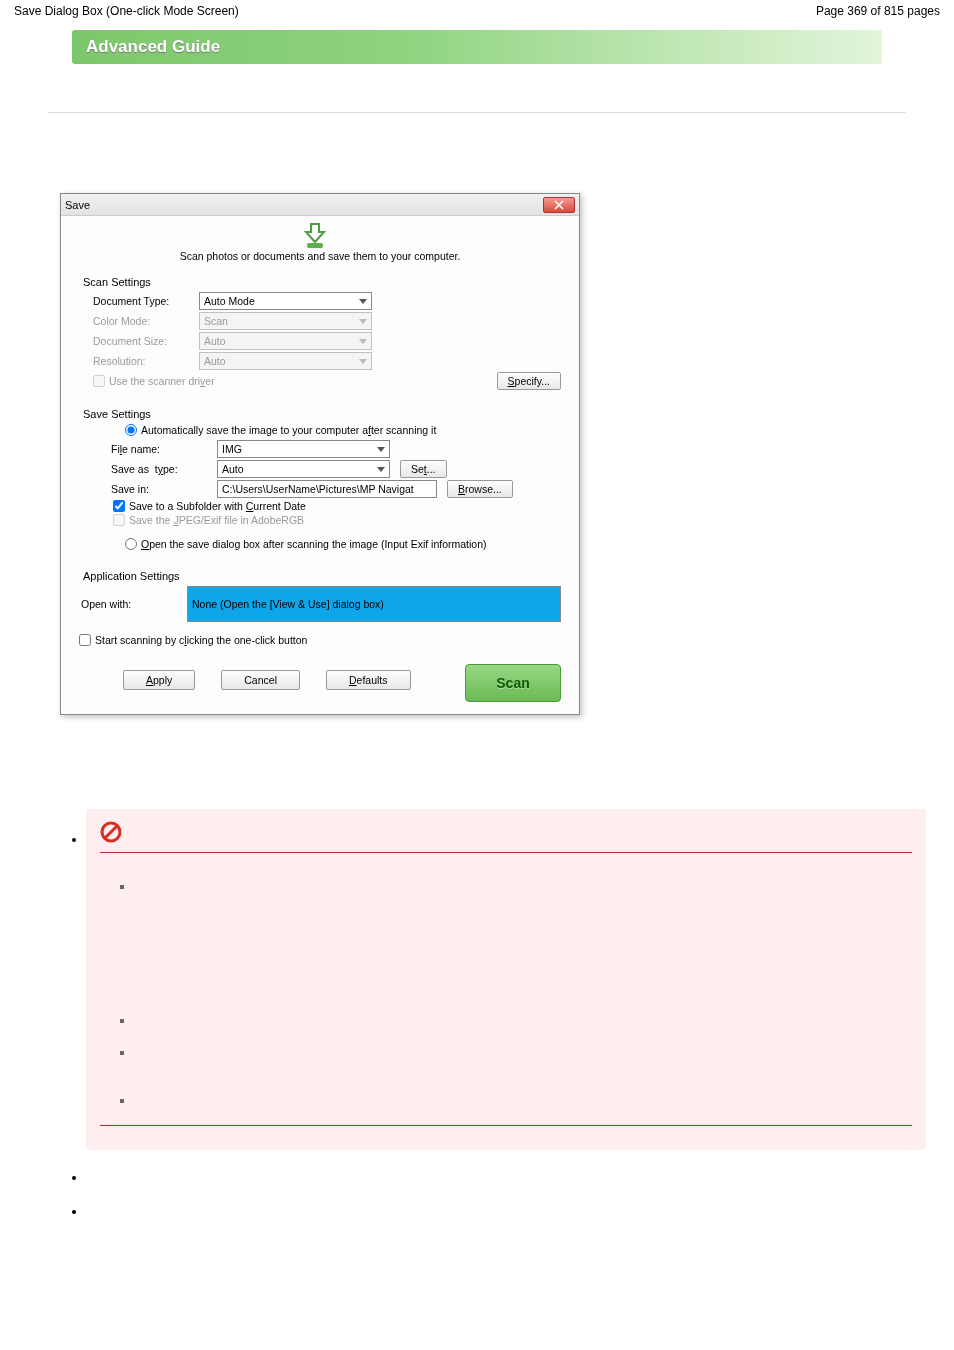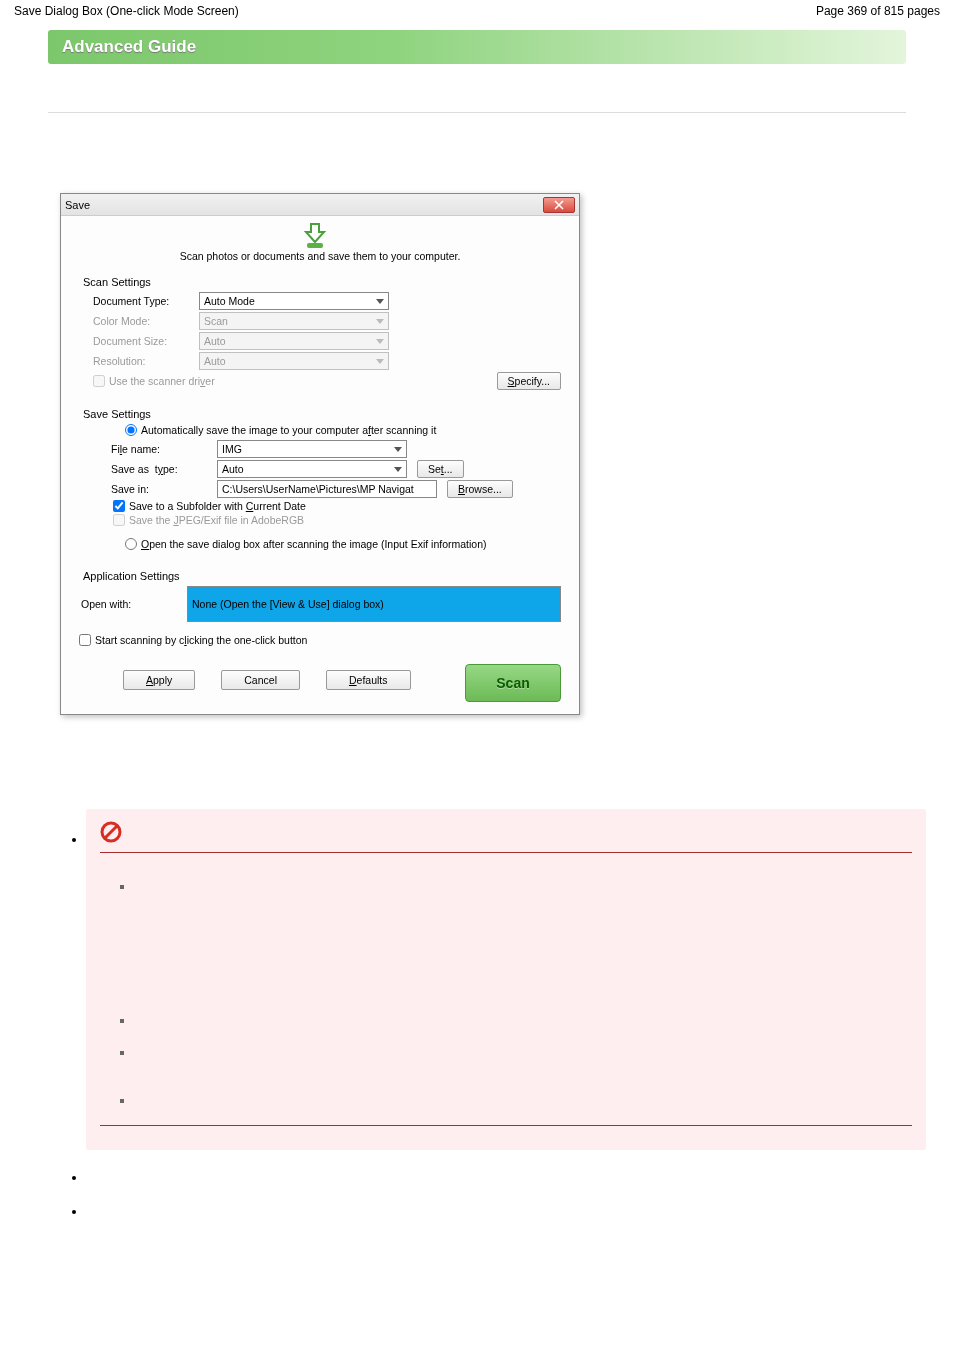--- a/index.html
+++ b/index.html
@@ -11,21 +11,21 @@
     background: #fff;
     width: 954px;
   }
   .page-header {
     display: flex;
     justify-content: space-between;
     padding: 4px 14px 12px;
   }
   .page-header span { font-size: 12px; }
   .adv-guide-bar {
-    margin: 0 48px;
+    margin: 0 72px;
     height: 34px;
     background: linear-gradient(to right, #7cc76b 0%, #8ed37e 40%, #e3f5db 100%);
     border-radius: 3px;
     padding-left: 14px;
     display: flex;
     align-items: center;
   }
   .adv-guide-bar span {
     font-size: 17px;
     font-weight: bold;
@@ -73,21 +73,21 @@
   .down-ico {
     width: 28px; height: 28px; margin-right: 10px; position: relative;
   }
   .dlg-body { padding: 2px 18px 12px 18px; }
   .section-label { font-size: 11px; margin: 6px 0 4px 4px; }
   .form-table { width: 100%; }
   .form-row { display: flex; align-items: center; margin: 2px 0; }
   .form-row .lbl { width: 120px; padding-left: 14px; }
   .form-row .lbl.disabled, .form-row .field.disabled { color: #9a9a9a; }
   .field {
-    width: 190px; height: 18px; border: 1px solid #888;
+    width: 173px; height: 18px; border: 1px solid #888;
     background: #fff; display: flex; align-items: center;
     padding: 0 4px; justify-content: space-between;
   }
   .field.disabled { background: #f4f4f4; border-color: #c0c0c0; }
   .field .caret {
     width: 0; height: 0;
     border-left: 4px solid transparent;
     border-right: 4px solid transparent;
     border-top: 5px solid #555;
   }

